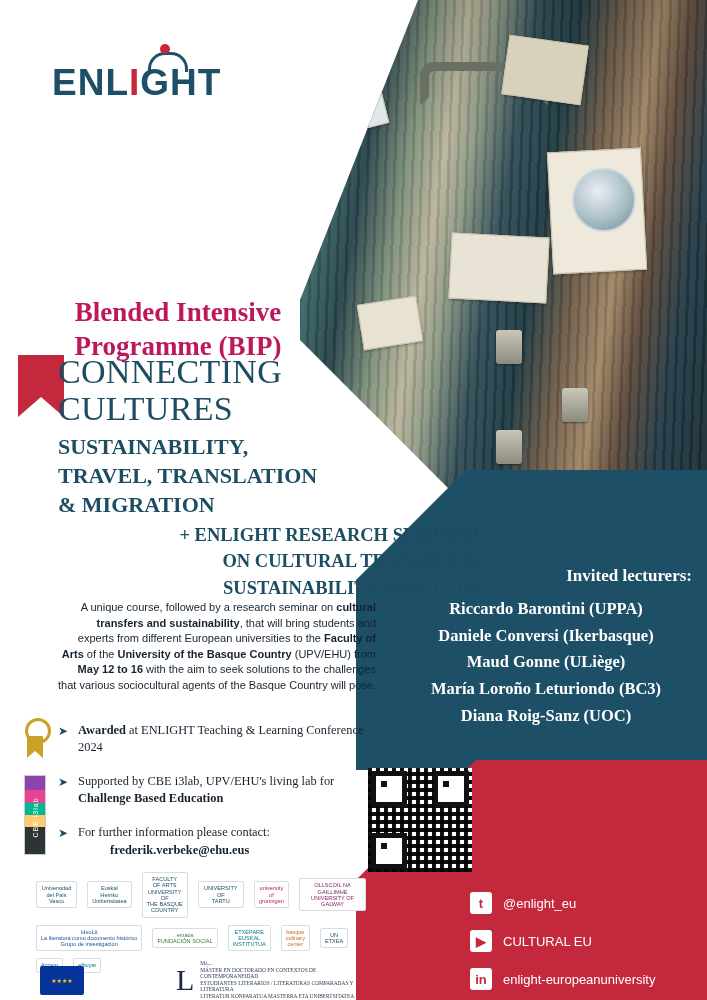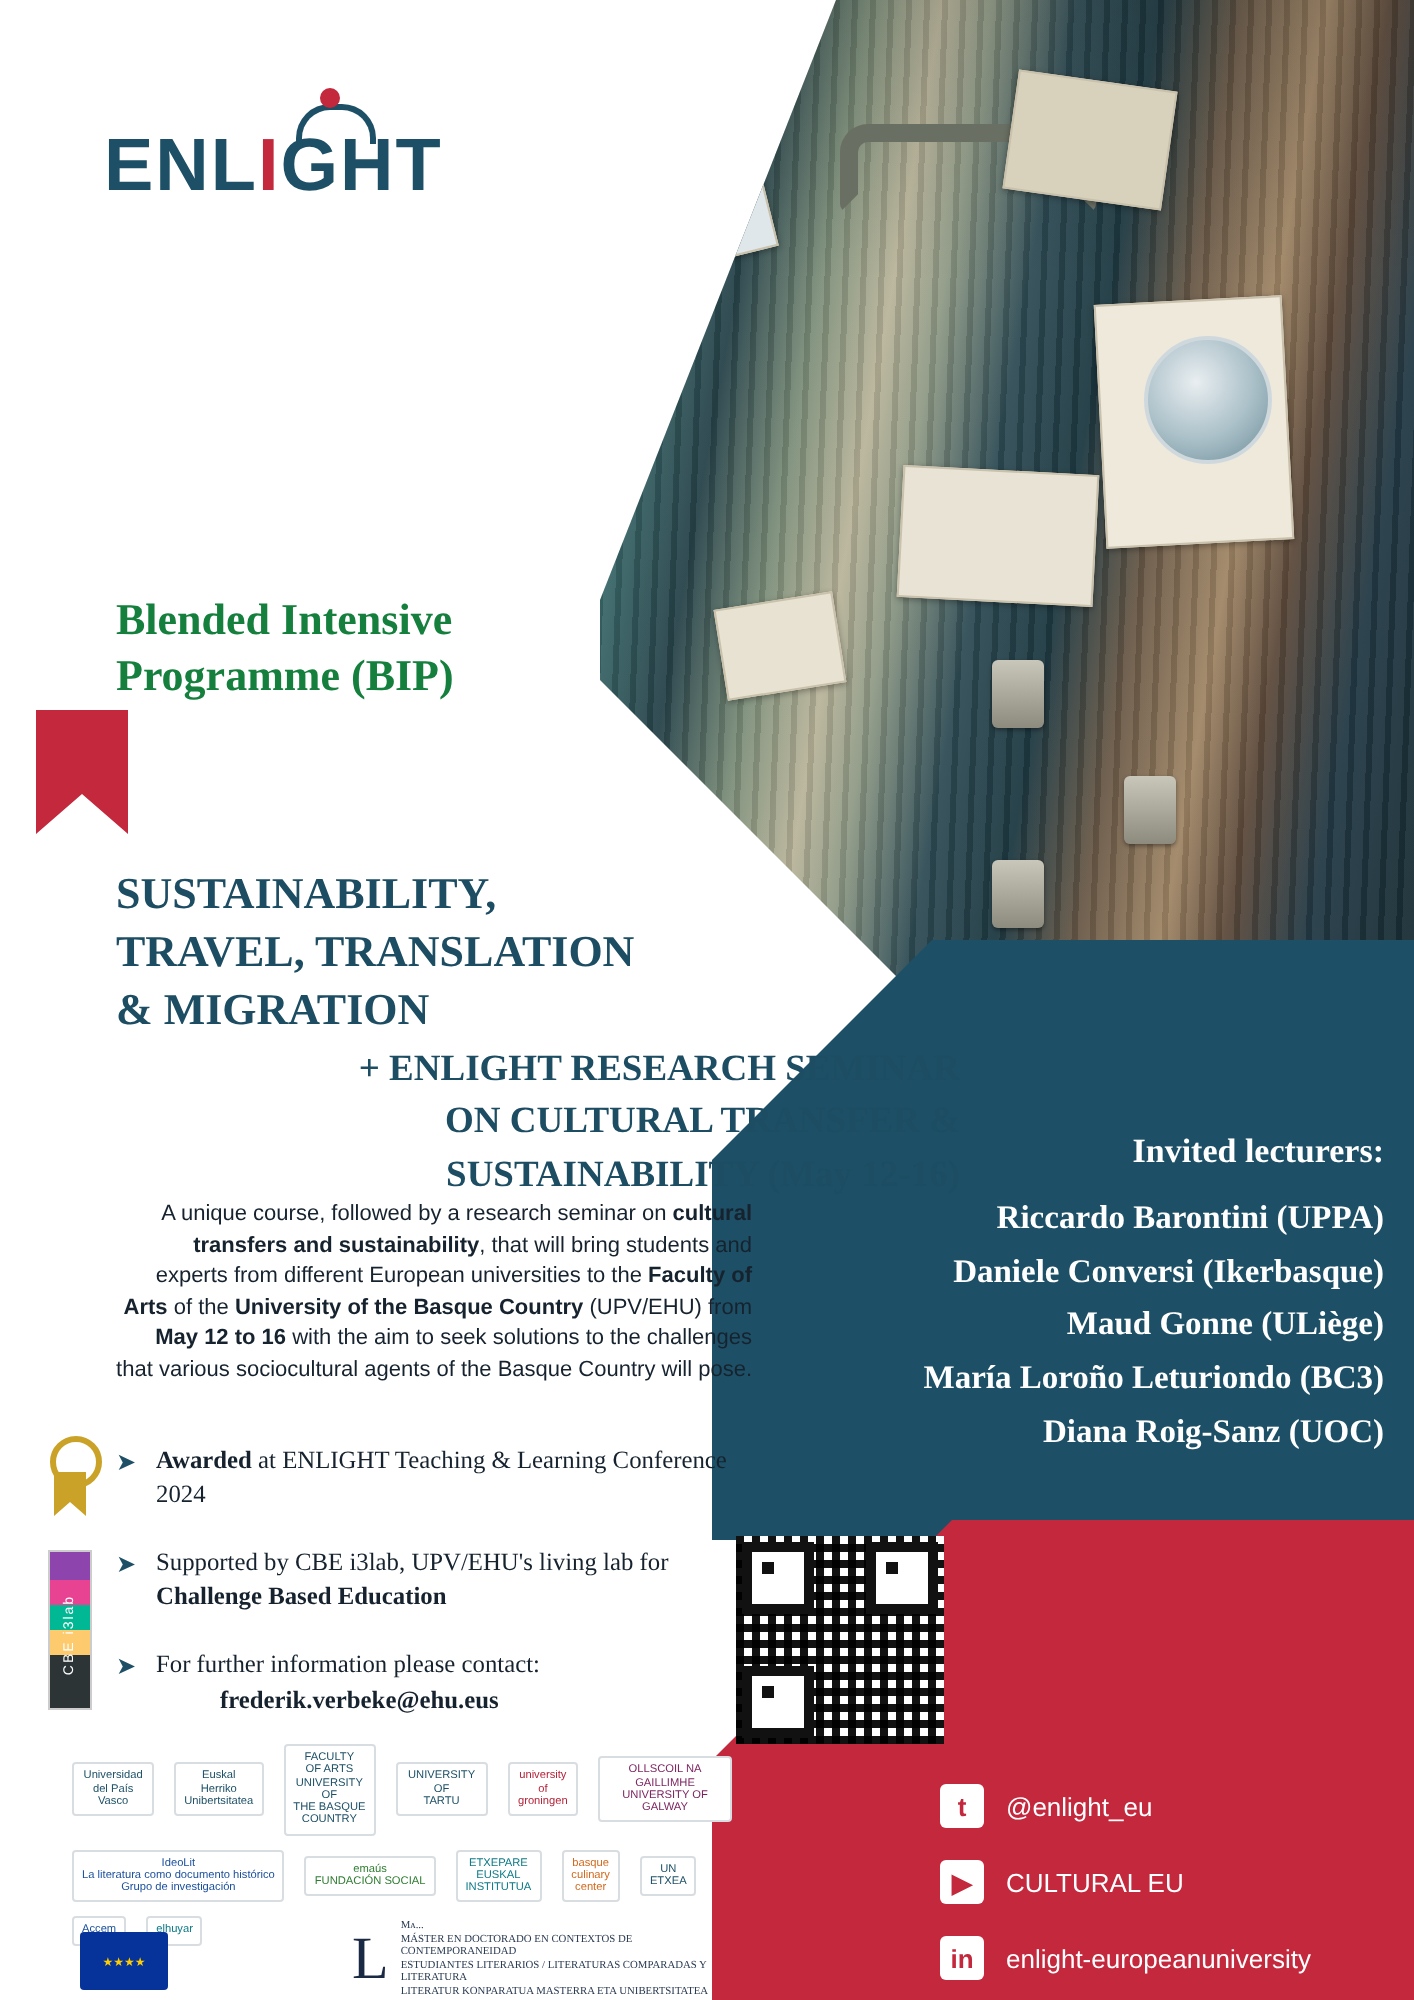--- a/index.html
+++ b/index.html
@@ -150,23 +150,24 @@
     color: #c3283c;
   }
 
   
   .bip-line {
     position: absolute;
     left: 58px; top: 296px;
     width: 240px;
     font-family: "Liberation Serif", serif;
     font-weight: bold;
-    font-size: 22px;
+    font-size: 27px;
     line-height: 1.25;
-    color: #15803d;
+    color: #be185d;
+    text-align: center;
   }
   .title-main {
     position: absolute;
     left: 58px; top: 354px;
     width: 300px;
     font-family: "Liberation Serif", serif;
     font-size: 34px;
     line-height: 1.08;
     color: #1d4d63;
     letter-spacing: 0.3px;
@@ -214,21 +215,21 @@
     text-align: right;
     color: #ffffff;
     font-family: "Liberation Serif", serif;
     font-weight: bold;
     font-size: 17px;
   }
   .lect-list {
     position: absolute;
     left: 400px; top: 596px;
     width: 292px;
-    text-align: right;
+    text-align: center;
     color: #ffffff;
     font-family: "Liberation Serif", serif;
     font-weight: bold;
     font-size: 16.5px;
     line-height: 1.62;
   }
 
   
   .notes {
     position: absolute;
@@ -453,20 +454,24 @@
 
   <div class="logo">
     <div class="logo-mark">
       <div class="arc"></div>
       <div class="dot"></div>
     </div>
     <div class="logo-text"><span>ENL</span><span class="slash">I</span><span>GHT</span></div>
   </div>
 
   <div class="bip-line">Blended Intensive Programme (BIP)</div>
+  <div class="title-main">
+    <div>CONNECTING</div>
+    <div>CULTURES</div>
+  </div>
   <div class="title-sub">
     <div>SUSTAINABILITY,</div>
     <div>TRAVEL, TRANSLATION</div>
     <div>&amp; MIGRATION</div>
   </div>
   <div class="seminar">
     <div>+ ENLIGHT RESEARCH SEMINAR</div>
     <div>ON CULTURAL TRANSFER &amp;</div>
     <div>SUSTAINABILITY (May 12-16)</div>
   </div>

